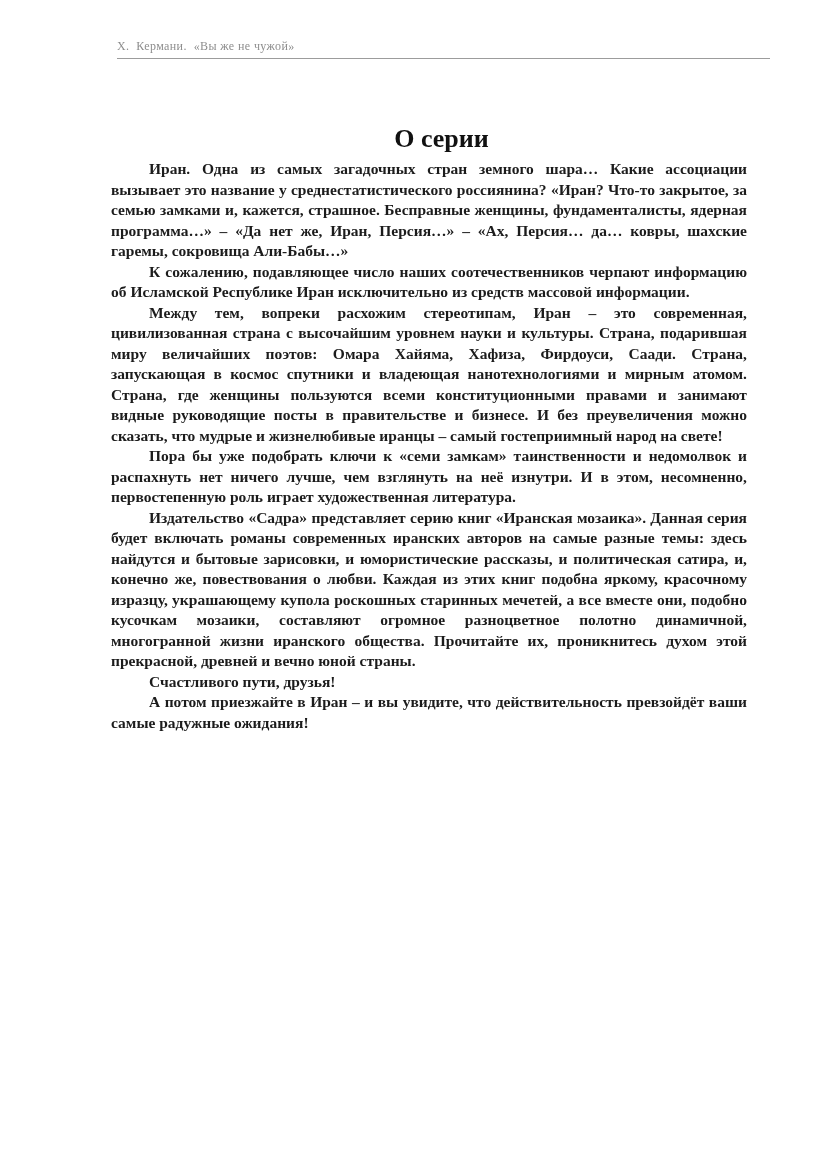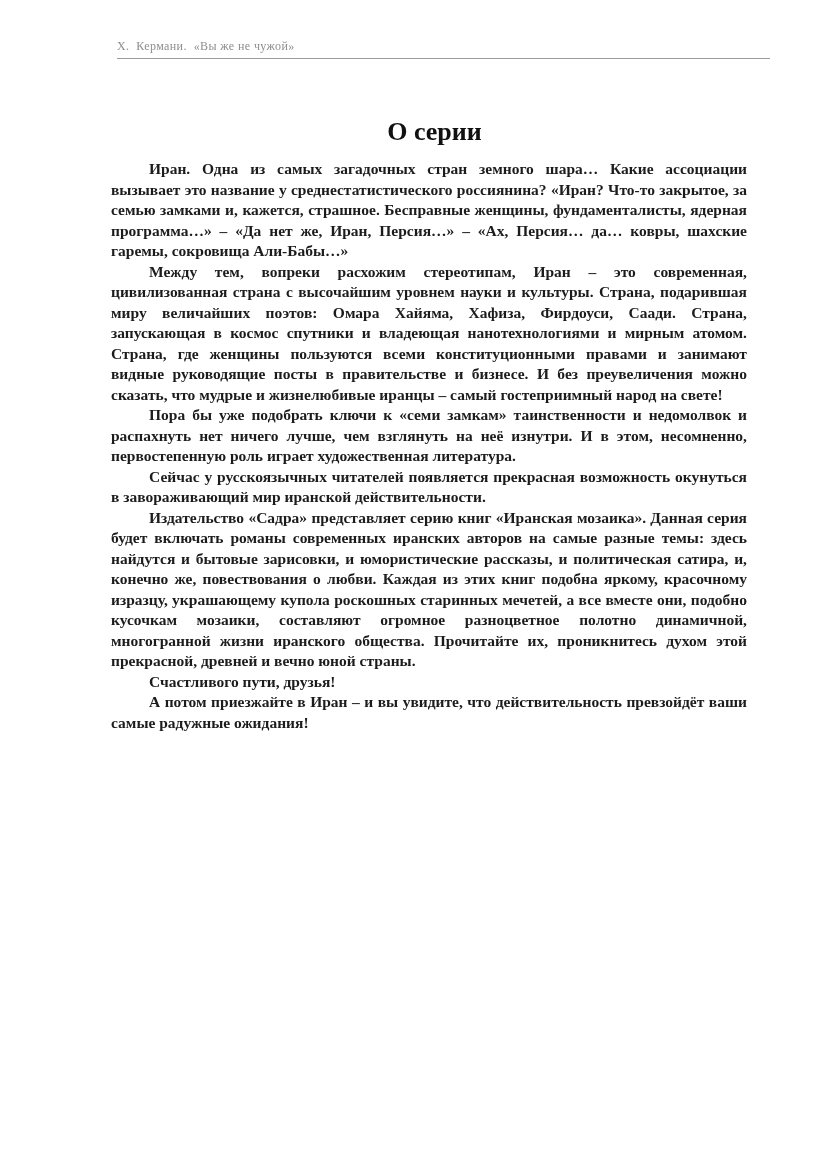--- a/index.html
+++ b/index.html
@@ -35,21 +35,21 @@
   }
   .page-title {
     position: absolute;
     top: 112px;
     left: 112px;
     width: 635px;
     text-align: center;
     font-size: 26px;
     font-weight: bold;
     color: #111111;
-    margin: 5px;
+    margin: 12px;
   }
   .text-block {
     position: absolute;
     top: 159px;
     left: 111px;
     width: 636px;
     color: #1c1c1c;
     font-size: 15.5px;
     line-height: 20.5px;
     text-align: justify;
@@ -74,23 +74,23 @@
 <div class="page">
 
   <div class="running-head">Х.  Кермани.  «Вы же не чужой»</div>
 
   <div class="header-rule"></div>
 
   <h1 class="page-title">О серии</h1>
 
   <div class="text-block">
     <p>Иран. Одна из самых загадочных стран земного шара… Какие ассоциации вызывает это название у среднестатистического россиянина? «Иран? Что-то закрытое, за семью замками и, кажется, страшное. Бесправные женщины, фундаменталисты, ядерная программа…» – «Да нет же, Иран, Персия…» – «Ах, Персия… да… ковры, шахские гаремы, сокровища Али-Бабы…»</p>
+    <p>К сожалению, подавляющее число наших соотечественников черпают информацию об Исламской Республике Иран исключительно из средств массовой информации.</p>
     <p>Между тем, вопреки расхожим стереотипам, Иран – это современная, цивилизованная страна с высочайшим уровнем науки и культуры. Страна, подарившая миру величайших поэтов: Омара Хайяма, Хафиза, Фирдоуси, Саади. Страна, запускающая в космос спутники и владеющая нанотехнологиями и мирным атомом. Страна, где женщины пользуются всеми конституционными правами и занимают видные руководящие посты в правительстве и бизнесе. И без преувеличения можно сказать, что мудрые и жизнелюбивые иранцы – самый гостеприимный народ на свете!</p>
     <p>Пора бы уже подобрать ключи к «семи замкам» таинственности и недомолвок и распахнуть нет ничего лучше, чем взглянуть на неё изнутри. И в этом, несомненно, первостепенную роль играет художественная литература.</p>
-    <p>Сейчас у русскоязычных читателей появляется прекрасная возможность окунуться в завораживающий мир иранской действительности.</p>
     <p>Издательство «Садра» представляет серию книг «Иранская мозаика». Данная серия будет включать романы современных иранских авторов на самые разные темы: здесь найдутся и бытовые зарисовки, и юмористические рассказы, и политическая сатира, и, конечно же, повествования о любви. Каждая из этих книг подобна яркому, красочному изразцу, украшающему купола роскошных старинных мечетей, а все вместе они, подобно кусочкам мозаики, составляют огромное разноцветное полотно динамичной, многогранной жизни иранского общества. Прочитайте их, проникнитесь духом этой прекрасной, древней и вечно юной страны.</p>
     <p>Счастливого пути, друзья!</p>
     <p>А потом приезжайте в Иран – и вы увидите, что действительность превзойдёт ваши самые радужные ожидания!</p>
   </div>
 
   <div class="page-number">7</div>
 
 </div>
 
 </body></html>

